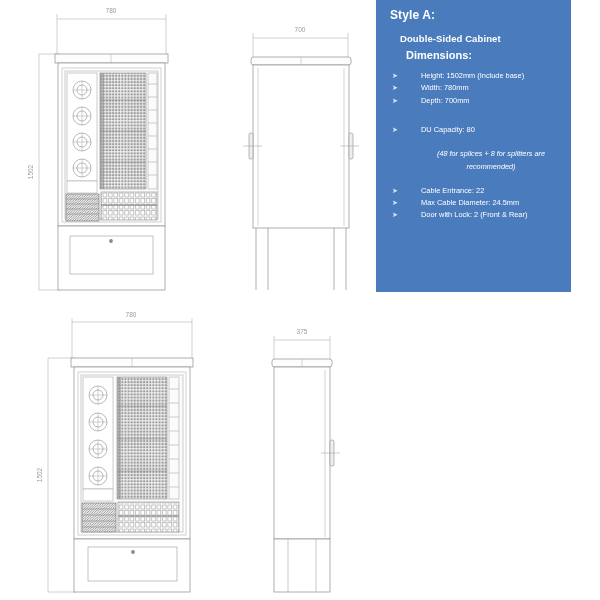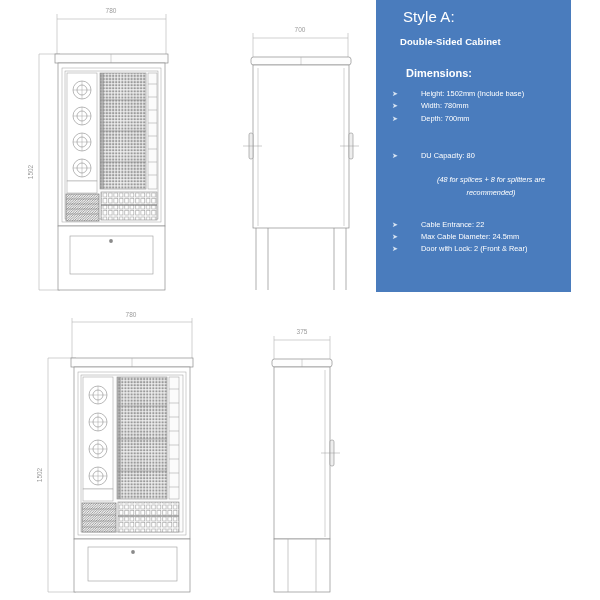--- a/index.html
+++ b/index.html
@@ -33,40 +33,40 @@
     color: #ffffff;
     box-sizing: border-box;
     overflow: hidden;
   }
   .spec-panel.a {
     left: 376px; top: 0; width: 195px; height: 292px;
     padding: 8px 10px 6px 14px;
   }
 
   .style-label {
-    font-size: 15px;
-    font-weight: normal;
+    font-size: 12px;
+    font-weight: bold;
     letter-spacing: 0.1px;
-    margin: 0 0 11px 13px;
+    margin: 0 0 11px 0;
   }
   .cabinet-type {
     font-size: 9.5px;
     font-weight: bold;
     letter-spacing: 0.1px;
-    margin: 0 0 20px 0;
+    margin: 0 0 5px 0;
     padding-left: 10px;
   }
   .section-head {
     font-size: 11px;
     font-weight: bold;
     margin: 0 0 9px 16px;
   }
   .spec-list {
     list-style: none;
-    margin: 8px 0 10px 0;
+    margin: 0 0 10px 0;
     padding: 0;
   }
   .spec-list li {
     position: relative;
     font-size: 7.4px;
     line-height: 12.4px;
     padding-left: 31px;
     margin: 0;
     white-space: nowrap;
   }

